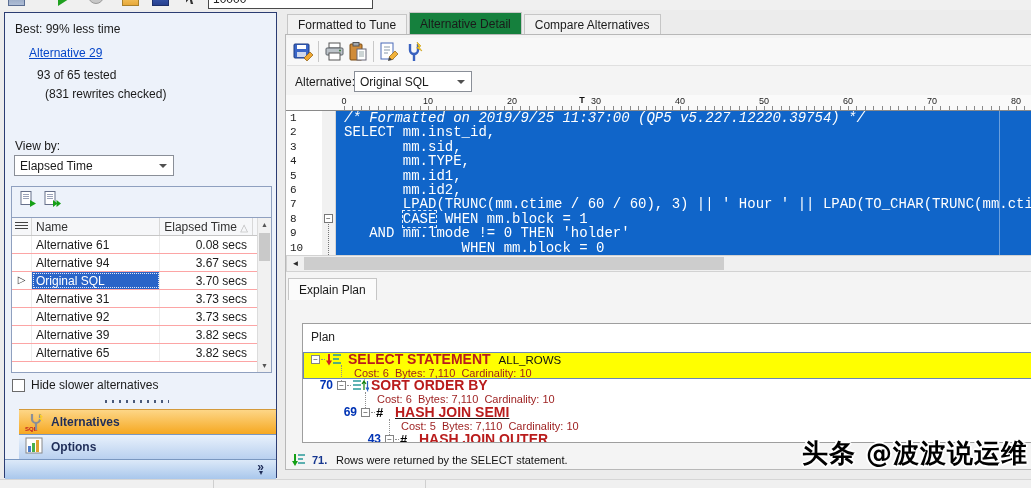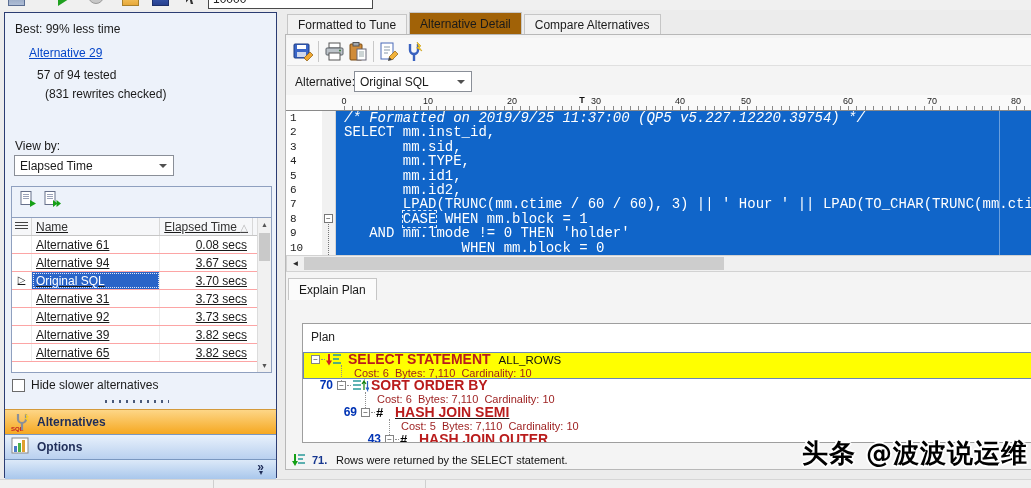--- a/index.html
+++ b/index.html
@@ -24,21 +24,21 @@
   .sum-tested { position:absolute; left:32px; top:55px; }
   .sum-rewrites { position:absolute; left:40px; top:74px; }
   .viewby-label { position:absolute; left:10px; top:126px; }
   .combo { position:relative; background:#fff; border:1px solid #8a8f98; padding:3px 18px 3px 5px; font-size:12px; white-space:nowrap; overflow:hidden; }
   .combo:after { content:""; position:absolute; right:6px; top:8px; border:4px solid transparent; border-top-color:#505050; }
   .viewby-combo { position:absolute; left:9px; top:142px; width:160px; height:21px; }
 
   .list-box { position:absolute; left:6px; top:173px; width:261px; height:187px; border:1px solid #8fa0bf; background:#edf2fa; }
   .lb-icons { position:absolute; left:8px; top:4px; display:flex; gap:7px; }
   .lb-icon { width:17px; height:16px; }
-  .grid { position:absolute; left:0; top:30px; right:0; bottom:0; background:#fff; border-top:1px solid #8fa0bf; overflow:hidden;text-decoration:underline; }
+  .grid { position:absolute; left:0; top:30px; right:0; bottom:0; background:#fff; border-top:1px solid #8fa0bf; overflow:hidden; }
   .g-head { display:flex; height:18px; background:#f6f7f9; border-bottom:1px solid #c6c6c6; color:#333; }
   .g-head > div { border-right:1px solid #d8d8d8; padding:2px 4px; }
   .gh-marker { width:20px; position:relative; }
   .hamburger { position:absolute; left:3px; top:4px; width:13px; height:9px;
                background:repeating-linear-gradient(#444 0 1px, transparent 1px 3px); }
   .gh-name { width:128px; }
   .gh-elapsed { width:93px; text-align:right; }
   .sort-tri { color:#b5b5b5; font-size:10px; }
   .g-rows {}
   .g-row { display:flex; height:18px; border-bottom:1px solid #fca5a5; background:#fff; }
@@ -50,32 +50,32 @@
   .g-scroll .up, .g-scroll .dn { position:absolute; left:0; width:13px; height:13px; font-size:7px; text-align:center; line-height:13px; color:#555; }
   .g-scroll .up { top:0; } .g-scroll .dn { bottom:0; }
   .g-thumb { position:absolute; left:1px; top:15px; width:11px; height:28px; background:#c9c9c9; }
 
   .hide-check { position:absolute; left:7px; top:366px; width:13px; height:13px; background:#fff; border:1px solid #6b6b6b; }
   .hide-label { position:absolute; left:26px; top:365px; }
   .split-dots { position:absolute; left:100px; top:387px; width:64px; height:3px;
                 background:repeating-linear-gradient(to right,#4a5a7a 0 2px, transparent 2px 7px); }
   .nav { position:absolute; left:0; top:396px; right:0; }
   .nav-bar { height:25px; border-top:1px solid #7a97c0; position:relative; display:flex; align-items:center; padding-left:32px;
-             font-weight:bold; color:#1f2d58; background:linear-gradient(#e8f1fc,#b9d0ef); cursor:pointer; }
+             font-weight:bold; color:#1f2d58; background:linear-gradient(#e8f1fc,#b9d0ef); cursor:pointer;margin-left:14px; }
   .nav-bar.active { background:linear-gradient(#fdd687,#f6a821); border-top:1px solid #d49a3a; }
   .nav-icon { position:absolute; left:6px; top:2px; width:22px; height:20px; }
   .chevron-bar { position:absolute; left:0; top:446px; right:0; height:20px; background:linear-gradient(#dce9f8,#a9c7ec); border-top:1px solid #7a97c0; }
   .chev-more { position:absolute; right:12px; top:0px; font-weight:bold; color:#1f2d58; font-size:12px; }
   .chev-down { position:absolute; right:13px; top:8px; color:#1f2d58; font-size:8px; }
 
   
   .right-panel { position:absolute; left:285px; top:10px; width:746px; height:469px; }
   .tabs { position:absolute; left:2px; top:2px; display:flex; align-items:flex-end; height:22px; z-index:3; }
   .tab { height:20px; padding:3px 10px 0; background:#f1f1f1; border:1px solid #c6c6c6; border-bottom:none; margin-right:2px; white-space:nowrap; cursor:pointer; }
-  .tab.active { height:22px; background:#a16207; padding-top:4px; }
+  .tab.active { height:22px; background:#15803d; padding-top:4px; }
   .content { position:absolute; left:0; top:24px; width:746px; height:436px; background:#f4f4f4; border:1px solid #b8b8b8; border-right:none; }
 
   .rp-toolbar { position:absolute; left:1px; top:3px; right:0; height:28px; background:#f8f8f8; border-bottom:1px solid #e0e0e0; }
   .rp-toolbar .tb-icon { position:absolute; top:3px; width:21px; height:21px; }
   .tb-sep { position:absolute; top:3px; width:1px; height:21px; background:#c8c8c8; }
 
   .alt-label { position:absolute; left:9px; top:40px; }
   .alt-combo { position:absolute; left:68px; top:36px; width:118px; height:21px; }
 
   .editor { position:absolute; left:0; top:60px; width:746px; }
@@ -145,21 +145,21 @@
     <div class="ts-icon ts-stop"></div>
     <div class="ts-icon ts-folder"></div>
     <div class="ts-icon ts-disk"></div>
     <div class="ts-icon ts-cursor"></div>
     <div class="ts-input"><span>10000</span></div>
   </div>
 
   <div class="left-panel">
     <div class="sum-best">Best: 99% less time</div>
     <div class="sum-link">Alternative 29</div>
-    <div class="sum-tested">57 of 94 tested</div>
+    <div class="sum-tested">93 of 65 tested</div>
     <div class="sum-rewrites">(831 rewrites checked)</div>
 
     <div class="viewby-label">View by:</div>
     <div class="combo viewby-combo">
       <span>Elapsed Time</span>
     </div>
 
     <div class="list-box">
       <div class="lb-icons">
         <span class="lb-icon"><svg width="17" height="16" viewBox="0 0 17 16">
@@ -313,21 +313,21 @@
         <span>Original SQL</span>
       </div>
 
       <div class="editor">
         <div class="ruler">
             <span class="ruler-num" style="left: 58px;">0</span>
             <span class="ruler-num" style="left: 142px;">10</span>
             <span class="ruler-num" style="left: 226px;">20</span>
             <span class="ruler-num" style="left: 310px; text-align: right;">30</span>
             <span class="ruler-num" style="left: 394px;">40</span>
-            <span class="ruler-num" style="left: 460px;">50</span>
+            <span class="ruler-num" style="left: 478px;">50</span>
             <span class="ruler-num" style="left: 562px;">60</span>
             <span class="ruler-num" style="left: 646px;">70</span>
             <span class="ruler-num" style="left: 730px;">80</span>
             <span class="ruler-tab" style="left: 293.2px;">T</span>
           </div>
         <div class="code-area">
           <div class="margin-guide"></div>
           <div class="gutter">
               <div class="g-num">1</div>
               <div class="g-num">2</div>

